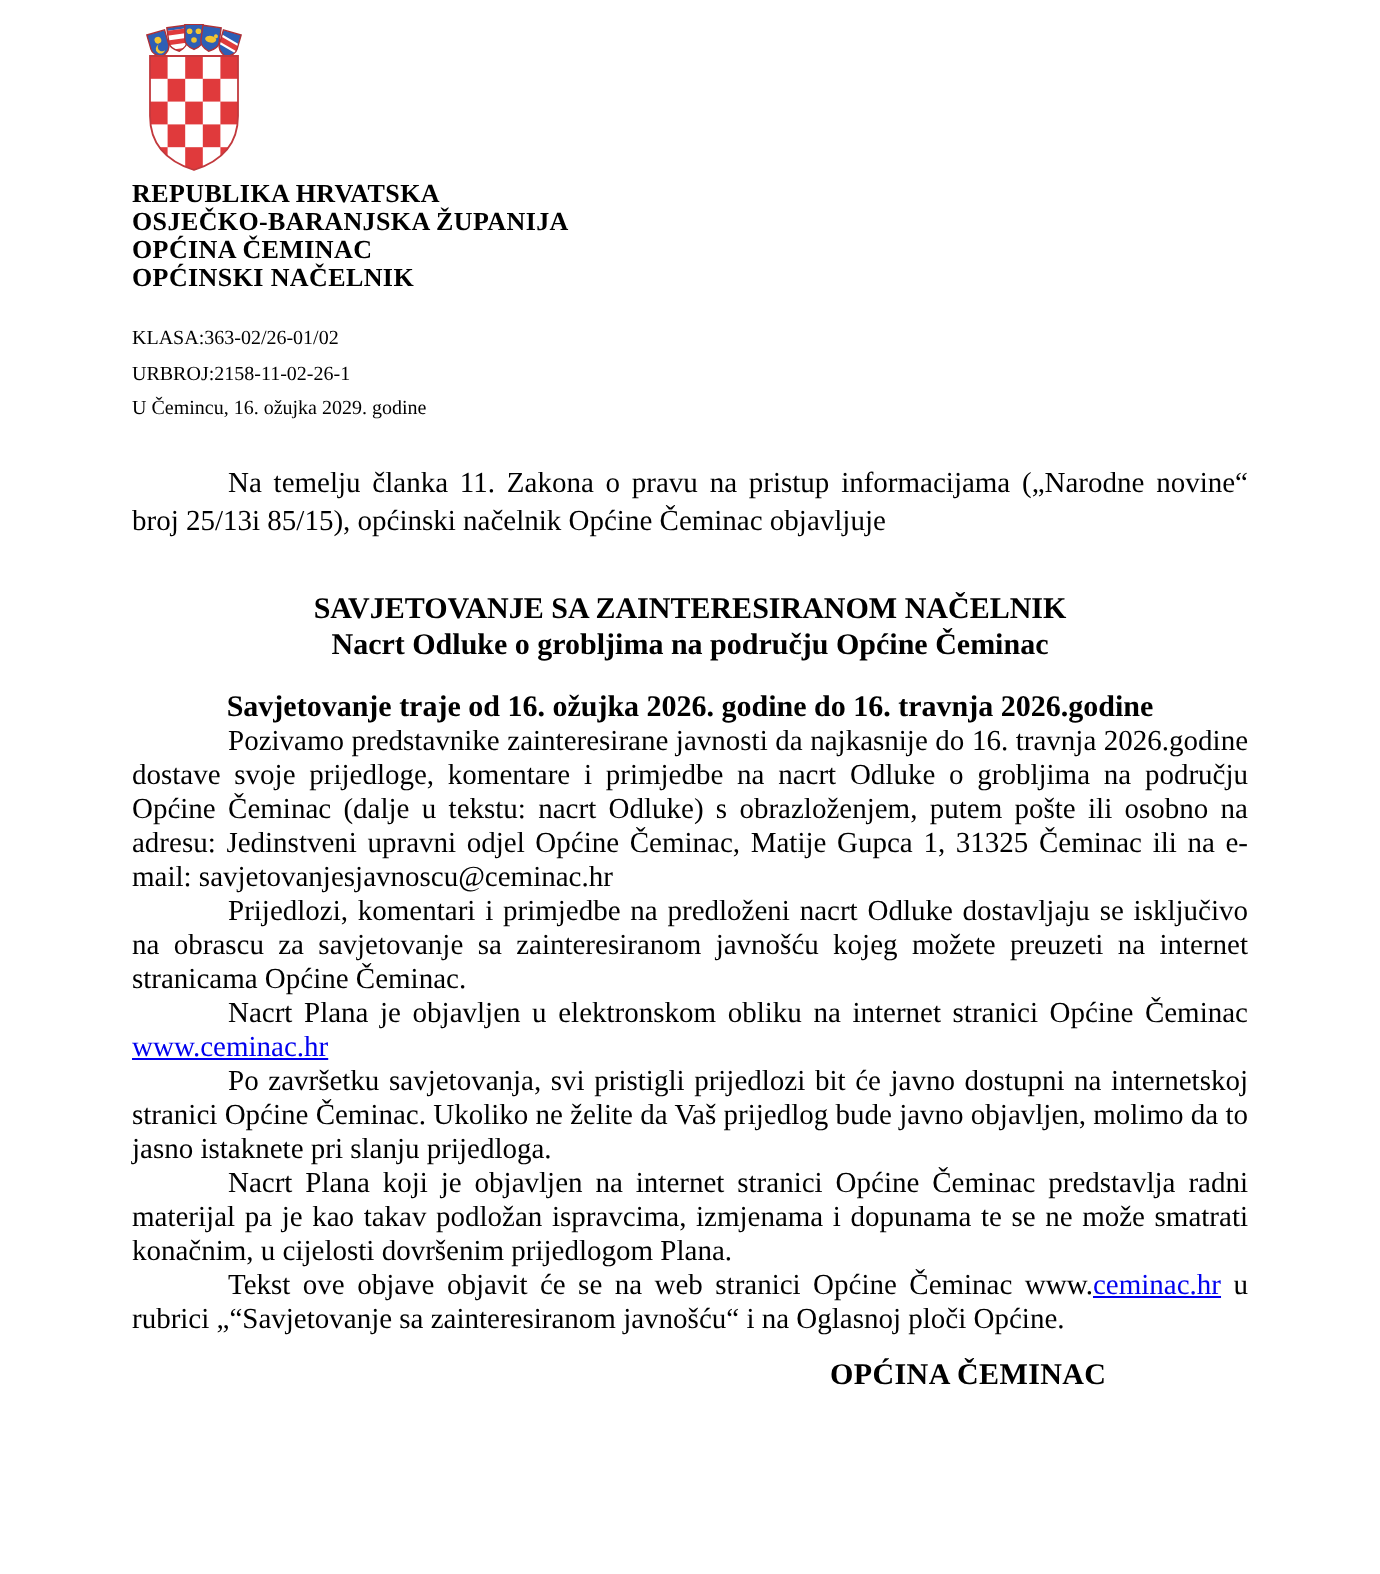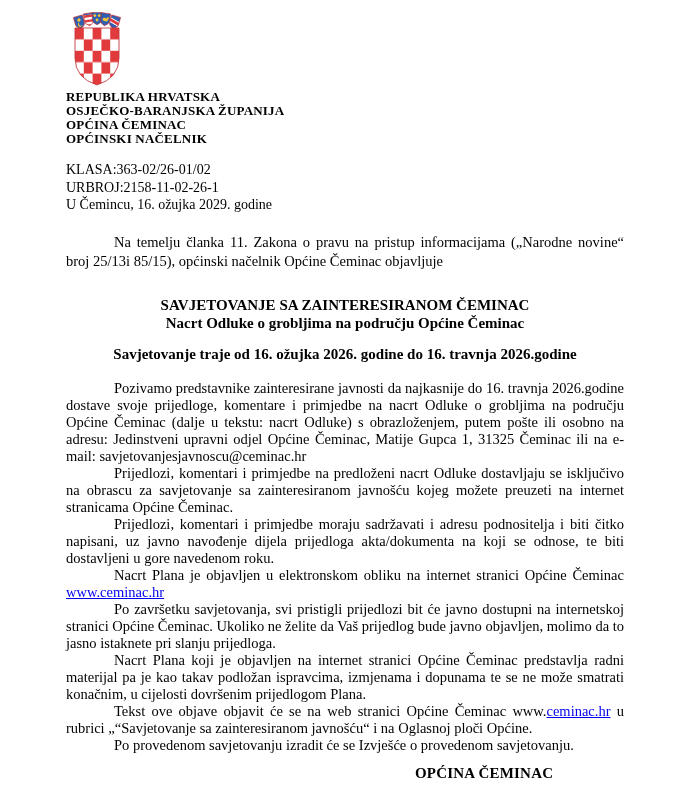--- a/index.html
+++ b/index.html
@@ -10,35 +10,35 @@
   }
   .page { box-sizing:border-box; width:690px; height:691px; padding:12px 66px 0 66px; background:#fff; }
 
   
   .letterhead { margin:0; }
   .coa { display:block; margin-left:2px; }
   .org-block { margin-top:2px; }
   .org-line { font-weight:bold; font-size:13px; line-height:14px; letter-spacing:0.2px; }
 
   
-  .meta { margin-top:15px; font-size:14px; line-height:17.5px; }
+  .meta { margin-top:15px; font-size:10px; line-height:17.5px; }
 
   
   .intro {
     margin:19px 0 0 0; font-size:14.5px; line-height:19px;
     text-align:justify; text-indent:48px;
   }
 
   
   .h-title   { margin:25px 0 0 0; font-size:15px; line-height:18px; font-weight:bold; text-align:center; }
   .h-sub     { margin:0;          font-size:15px; line-height:18px; font-weight:bold; text-align:center; }
   .h-duration{ margin:13px 0 0 0; font-size:15px; line-height:18px; font-weight:bold; text-align:center; }
 
   
-  .body-block { margin-top:17px; }
+  .body-block { }
   .body-block p {
     margin:0; font-size:14.5px; line-height:17px;
     text-align:justify; text-indent:48px;
   }
   a.doc-link { color:#0000ee; text-decoration:underline; cursor:pointer; }
 
   
   .signature {
     margin-top:11px; padding-left:349px;
     font-size:15px; font-weight:bold; letter-spacing:0.2px;
@@ -125,30 +125,28 @@
   </div>
 
   <div class="meta">
     <div>KLASA:363-02/26-01/02</div>
     <div>URBROJ:2158-11-02-26-1</div>
     <div>U Čemincu, 16. ožujka 2029. godine</div>
   </div>
 
   <p class="intro">Na temelju članka 11. Zakona o pravu na pristup informacijama („Narodne novine“ broj 25/13i 85/15), općinski načelnik Općine Čeminac objavljuje</p>
 
-  <div class="h-title">SAVJETOVANJE SA ZAINTERESIRANOM ČEMINAC</div>
+  <div class="h-title">SAVJETOVANJE SA ZAINTERESIRANOM NAČELNIK</div>
   <div class="h-sub">Nacrt Odluke o grobljima na području Općine Čeminac</div>
   <div class="h-duration">Savjetovanje traje od 16. ožujka 2026. godine do 16. travnja 2026.godine</div>
 
   <div class="body-block">
     <p>Pozivamo predstavnike zainteresirane javnosti da najkasnije do 16. travnja 2026.godine dostave svoje prijedloge, komentare i primjedbe na nacrt Odluke o grobljima na području Općine Čeminac (dalje u tekstu: nacrt Odluke) s obrazloženjem, putem pošte ili osobno na adresu: Jedinstveni upravni odjel Općine Čeminac, Matije Gupca 1, 31325 Čeminac ili na e-mail: savjetovanjesjavnoscu@ceminac.hr</p>
     <p>Prijedlozi, komentari i primjedbe na predloženi nacrt Odluke dostavljaju se isključivo na obrascu za savjetovanje sa zainteresiranom javnošću kojeg možete preuzeti na internet stranicama Općine Čeminac.</p>
-    <p>Prijedlozi, komentari i primjedbe moraju sadržavati i adresu podnositelja i biti čitko napisani, uz javno navođenje dijela prijedloga akta/dokumenta na koji se odnose, te biti dostavljeni u gore navedenom roku.</p>
     <p><span>Nacrt Plana je objavljen u elektronskom obliku na internet stranici Općine Čeminac </span><a class="doc-link" href="#">www.ceminac.hr</a></p>
     <p>Po završetku savjetovanja, svi pristigli prijedlozi bit će javno dostupni na internetskoj stranici Općine Čeminac. Ukoliko ne želite da Vaš prijedlog bude javno objavljen, molimo da to jasno istaknete pri slanju prijedloga.</p>
     <p>Nacrt Plana koji je objavljen na internet stranici Općine Čeminac predstavlja radni materijal pa je kao takav podložan ispravcima, izmjenama i dopunama te se ne može smatrati konačnim, u cijelosti dovršenim prijedlogom Plana.</p>
     <p><span>Tekst ove objave objavit će se na web stranici Općine Čeminac www.</span><a class="doc-link" href="#">ceminac.hr</a><span> u rubrici „“Savjetovanje sa zainteresiranom javnošću“ i na Oglasnoj ploči Općine.</span></p>
-    <p>Po provedenom savjetovanju izradit će se Izvješće o provedenom savjetovanju.</p>
   </div>
 
   <div class="signature">OPĆINA ČEMINAC</div>
 
 </div>
 
 </body></html>

